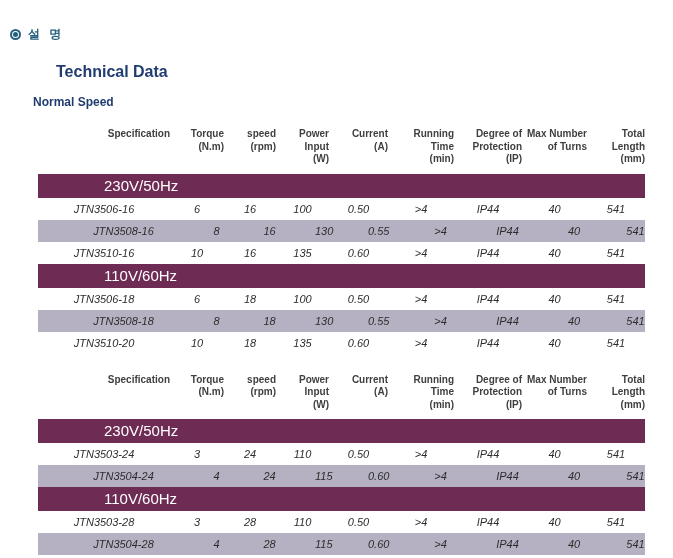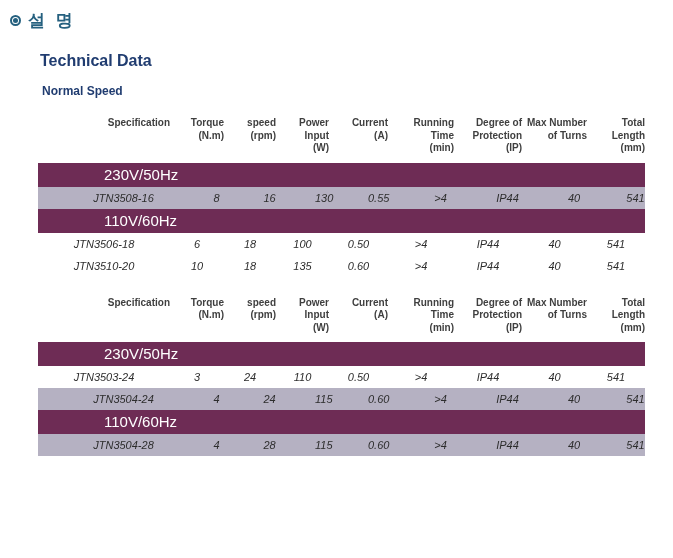--- a/index.html
+++ b/index.html
@@ -12,41 +12,41 @@
   }
   *{box-sizing:border-box;}
   html,body{margin:0;padding:0;}
   body{
     width:673px;height:558px;background:#ffffff;
     font-family:"Liberation Sans", sans-serif;
     overflow:hidden;
   }
   .legend{
     display:flex;align-items:center;gap:7px;
-    padding:9px 0 0 10px;
+    padding:26px 0 0 10px;
     color:var(--legend);
-    font-size:17px;font-weight:bold;letter-spacing:3px;
+    font-size:12px;font-weight:bold;letter-spacing:3px;
   }
   .radio-icon{
     width:11px;height:11px;border:2px solid var(--legend);
     border-radius:50%;display:inline-flex;align-items:center;justify-content:center;
     flex:0 0 auto;
   }
   .radio-icon::after{
     content:"";width:5px;height:5px;border-radius:50%;
     background:var(--legend);
   }
   h1.page-title{
-    margin:21px 0 0 40px;
+    margin:21px 0 0 56px;
     font-size:16px;line-height:1;
     color:var(--heading);
     font-weight:bold;
   }
   h2.speed-heading{
-    margin:16px 0 0 42px;
+    margin:16px 0 0 33px;
     font-size:12px;line-height:1;
     color:var(--heading);
     font-weight:bold;
   }
   table.spec-table{
     margin:14px 0 0 38px;
     border-collapse:collapse;
     table-layout:fixed;
     width:607px;
   }
@@ -118,40 +118,73 @@
 of Turns</th>
             <th>Total
 Length
 (mm)</th>
           </tr>
         </thead>
         <tbody>
           <tr class="band">
             <td colspan="9">230V/50Hz</td>
           </tr>
+          <tr class="">
+            <td class="cell">JTN3506-16</td>
+            <td class="cell">6</td>
+            <td class="cell">16</td>
+            <td class="cell">100</td>
+            <td class="cell">0.50</td>
+            <td class="cell">&gt;4</td>
+            <td class="cell">IP44</td>
+            <td class="cell">40</td>
+            <td class="cell">541</td>
+          </tr>
           <tr class="alt">
             <td class="cell">JTN3508-16</td>
             <td class="cell">8</td>
             <td class="cell">16</td>
             <td class="cell">130</td>
             <td class="cell">0.55</td>
             <td class="cell">&gt;4</td>
             <td class="cell">IP44</td>
             <td class="cell">40</td>
             <td class="cell">541</td>
           </tr>
+          <tr class="">
+            <td class="cell">JTN3510-16</td>
+            <td class="cell">10</td>
+            <td class="cell">16</td>
+            <td class="cell">135</td>
+            <td class="cell">0.60</td>
+            <td class="cell">&gt;4</td>
+            <td class="cell">IP44</td>
+            <td class="cell">40</td>
+            <td class="cell">541</td>
+          </tr>
           <tr class="band">
             <td colspan="9">110V/60Hz</td>
           </tr>
           <tr class="">
             <td class="cell">JTN3506-18</td>
             <td class="cell">6</td>
             <td class="cell">18</td>
             <td class="cell">100</td>
             <td class="cell">0.50</td>
+            <td class="cell">&gt;4</td>
+            <td class="cell">IP44</td>
+            <td class="cell">40</td>
+            <td class="cell">541</td>
+          </tr>
+          <tr class="alt">
+            <td class="cell">JTN3508-18</td>
+            <td class="cell">8</td>
+            <td class="cell">18</td>
+            <td class="cell">130</td>
+            <td class="cell">0.55</td>
             <td class="cell">&gt;4</td>
             <td class="cell">IP44</td>
             <td class="cell">40</td>
             <td class="cell">541</td>
           </tr>
           <tr class="">
             <td class="cell">JTN3510-20</td>
             <td class="cell">10</td>
             <td class="cell">18</td>
             <td class="cell">135</td>
@@ -225,20 +258,31 @@
             <td class="cell">115</td>
             <td class="cell">0.60</td>
             <td class="cell">&gt;4</td>
             <td class="cell">IP44</td>
             <td class="cell">40</td>
             <td class="cell">541</td>
           </tr>
           <tr class="band">
             <td colspan="9">110V/60Hz</td>
           </tr>
+          <tr class="">
+            <td class="cell">JTN3503-28</td>
+            <td class="cell">3</td>
+            <td class="cell">28</td>
+            <td class="cell">110</td>
+            <td class="cell">0.50</td>
+            <td class="cell">&gt;4</td>
+            <td class="cell">IP44</td>
+            <td class="cell">40</td>
+            <td class="cell">541</td>
+          </tr>
           <tr class="alt">
             <td class="cell">JTN3504-28</td>
             <td class="cell">4</td>
             <td class="cell">28</td>
             <td class="cell">115</td>
             <td class="cell">0.60</td>
             <td class="cell">&gt;4</td>
             <td class="cell">IP44</td>
             <td class="cell">40</td>
             <td class="cell">541</td>

